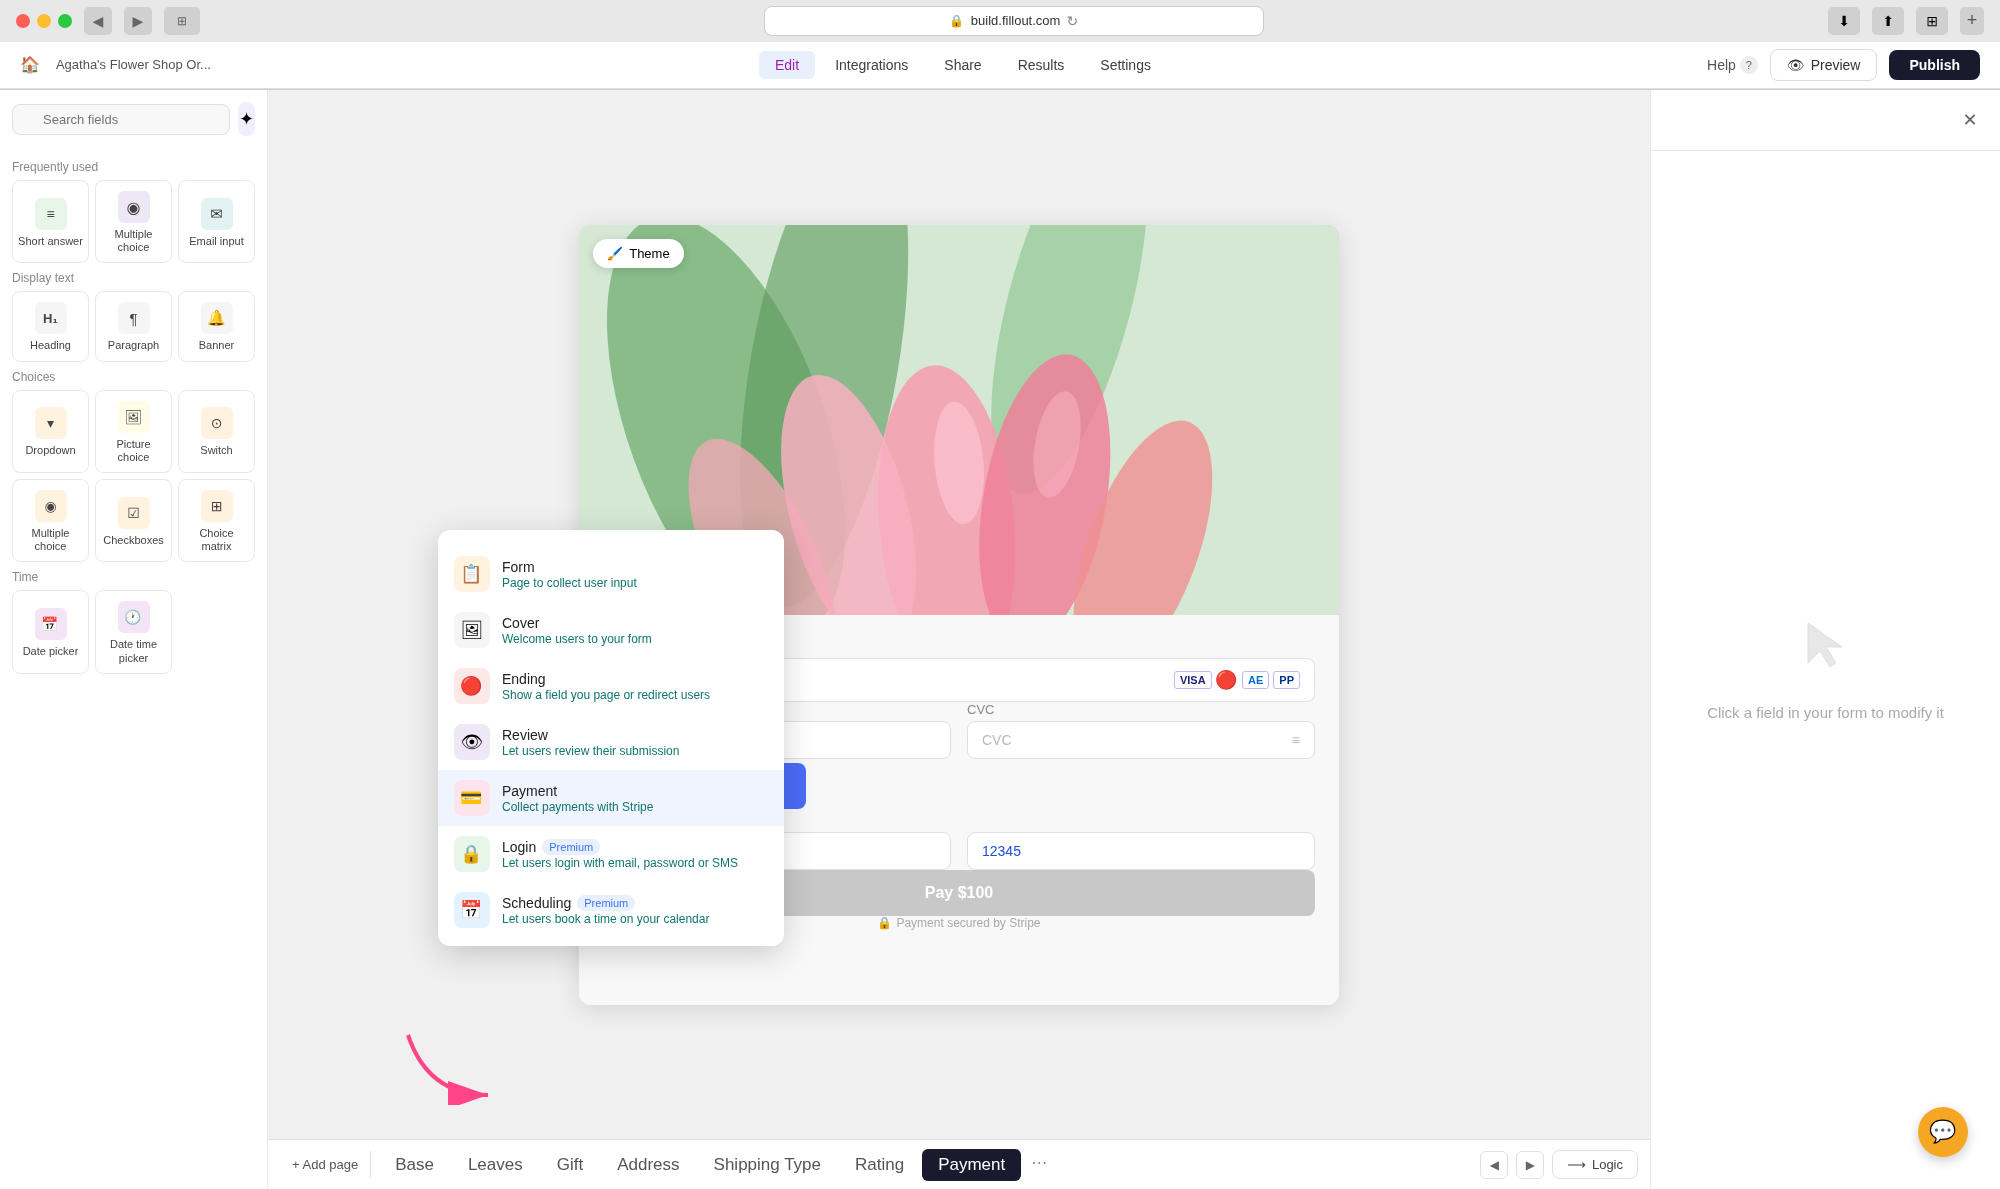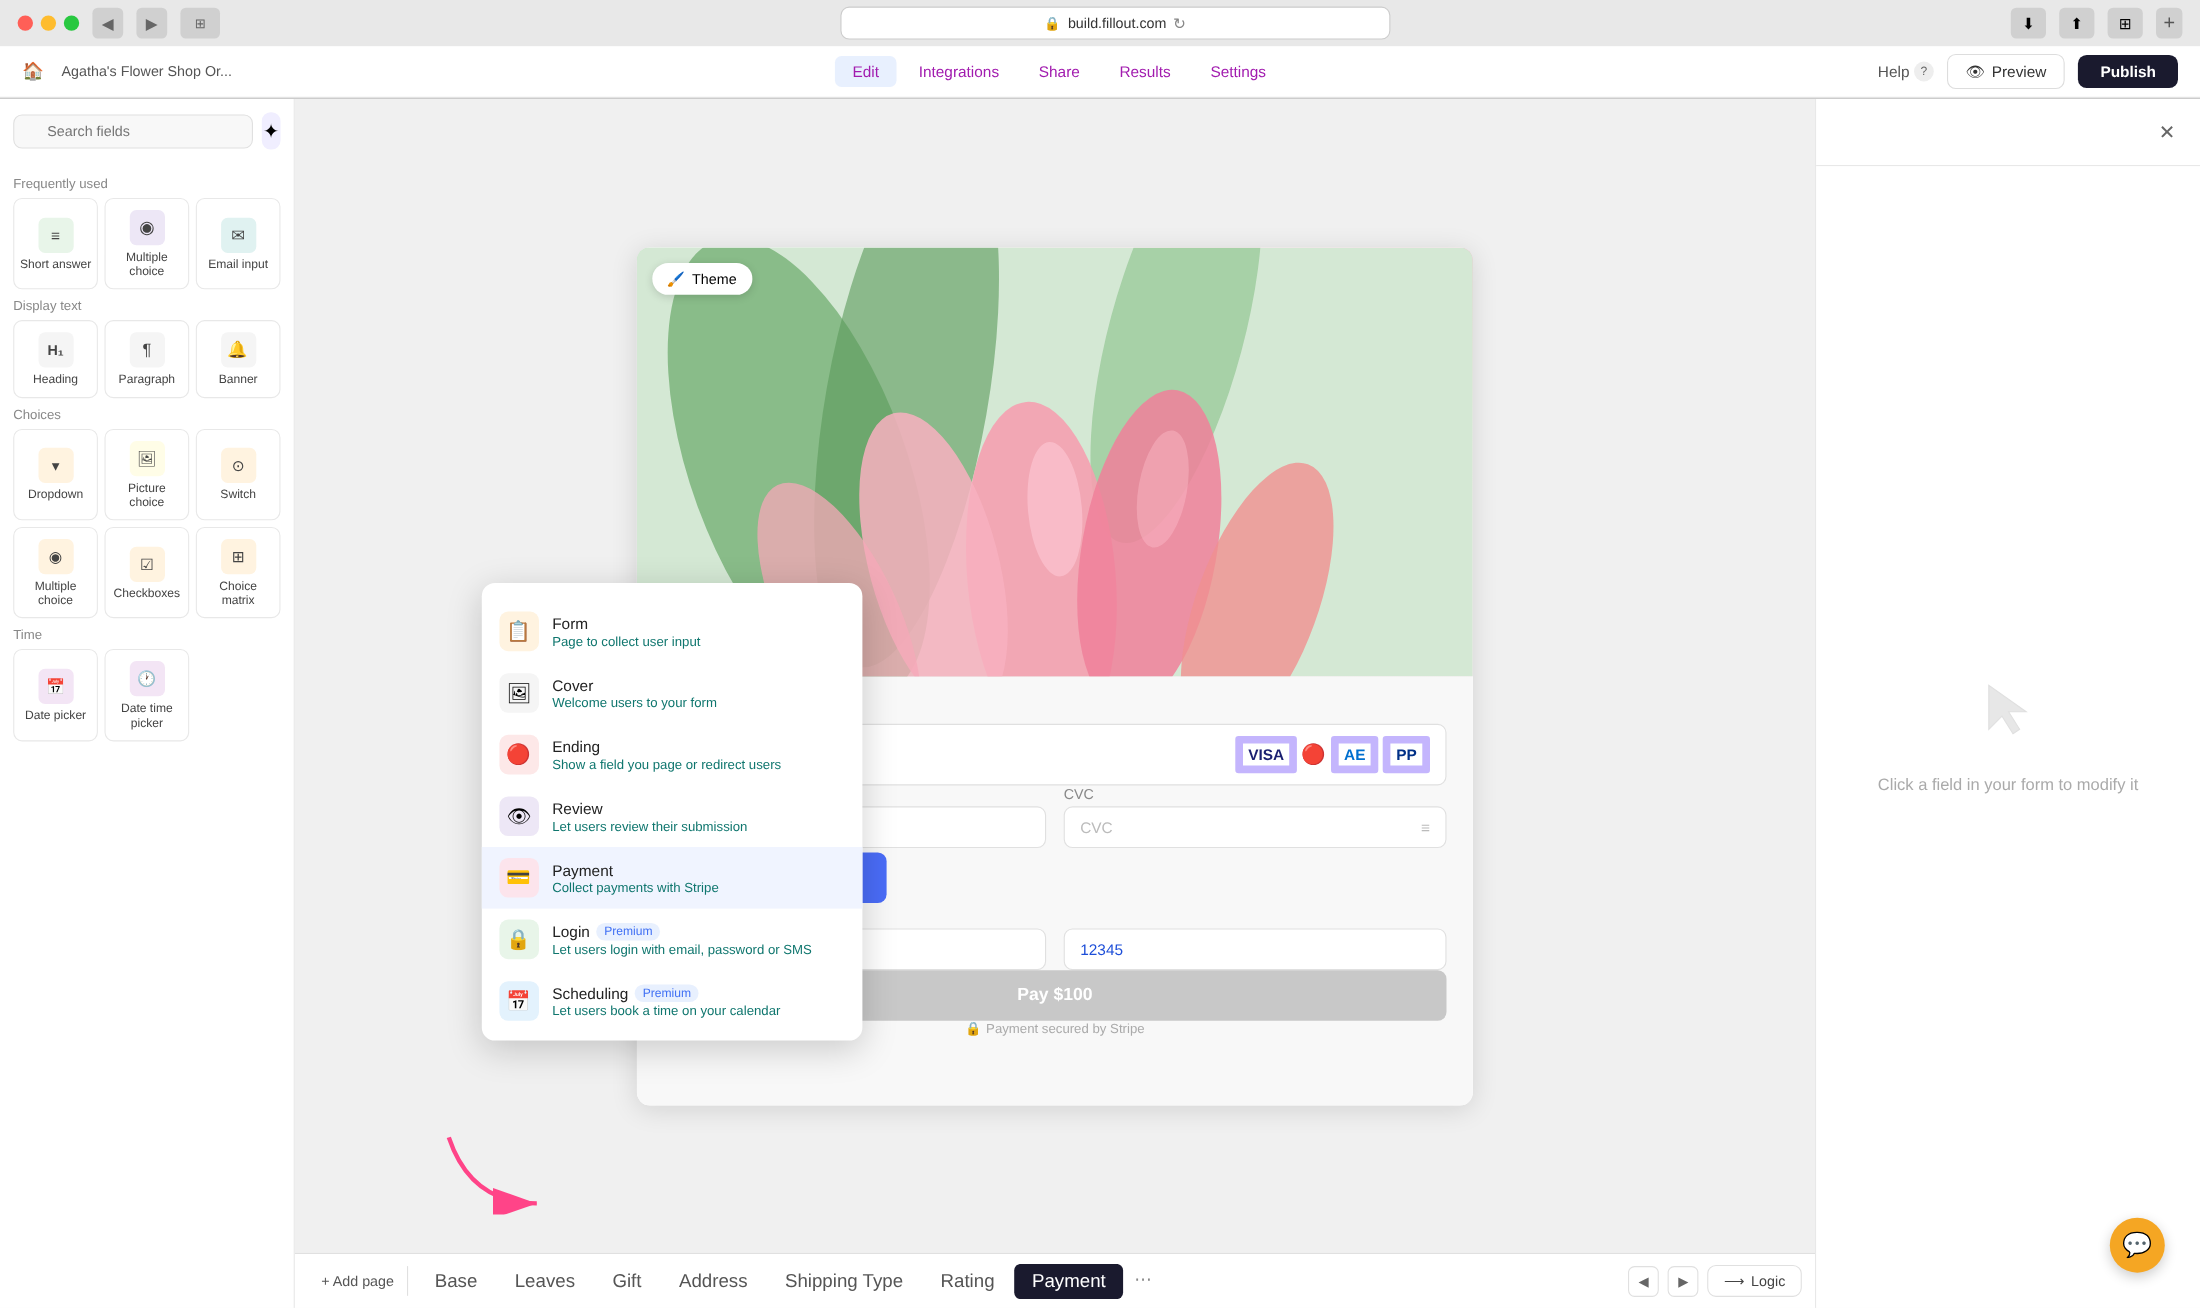--- a/index.html
+++ b/index.html
@@ -72,21 +72,21 @@
       display: flex;
       gap: 4px;
       flex: 1;
       justify-content: center;
     }
     .nav-tab {
       padding: 6px 16px;
       border-radius: 6px;
       font-size: 14px;
       cursor: pointer;
-      color: #a21caf;
+      color: #404040;
       background: transparent;
       border: none;
     }
     .nav-tab.active {
       background: #e8f0fe;
       color: #a21caf;
       font-weight: 500;
     }
     .toolbar-right {
       display: flex; align-items: center; gap: 12px;
@@ -287,23 +287,23 @@
       color: #ccc;
       display: flex;
       align-items: center;
       justify-content: space-between;
     }
     .card-brands {
       display: flex; gap: 4px; align-items: center; font-size: 10px;
     }
     .brand-tag {
       padding: 2px 5px;
-      border: 7px solid #c4b5fd;
+      border: 1px solid #c4b5fd;
       border-radius: 3px;
-      font-size: 14px;
+      font-size: 11px;
       font-weight: bold;
     }
     .brand-visa { color: #1a1f71; }
     .brand-amex { color: #006fcf; }
     .brand-pp { color: #003087; }
     .expiry-row {
       display: flex; gap: 16px;
     }
     .expiry-col { flex: 1; }
     .stripe-connect-btn {

